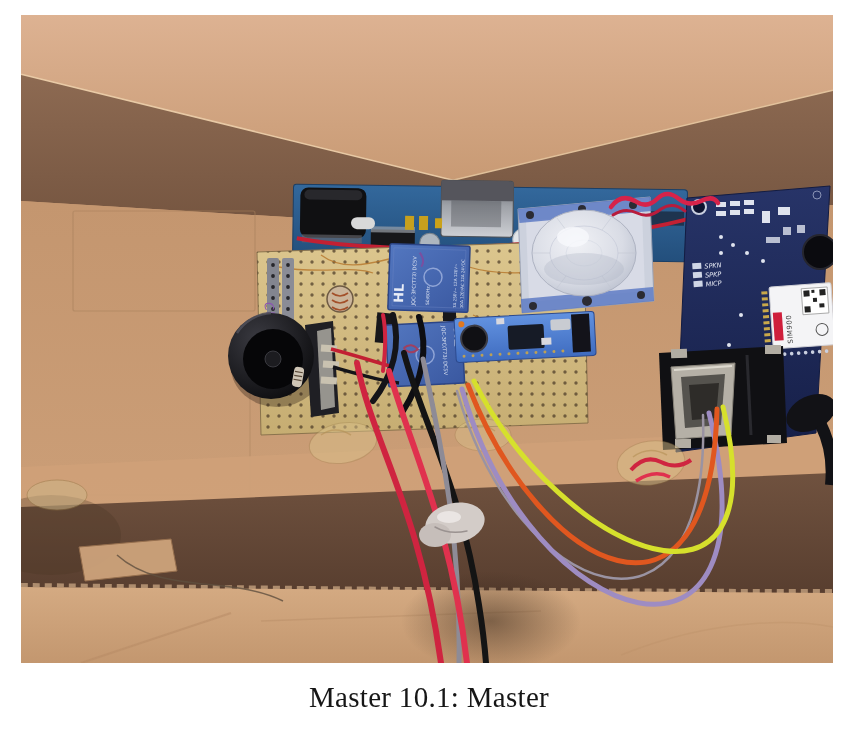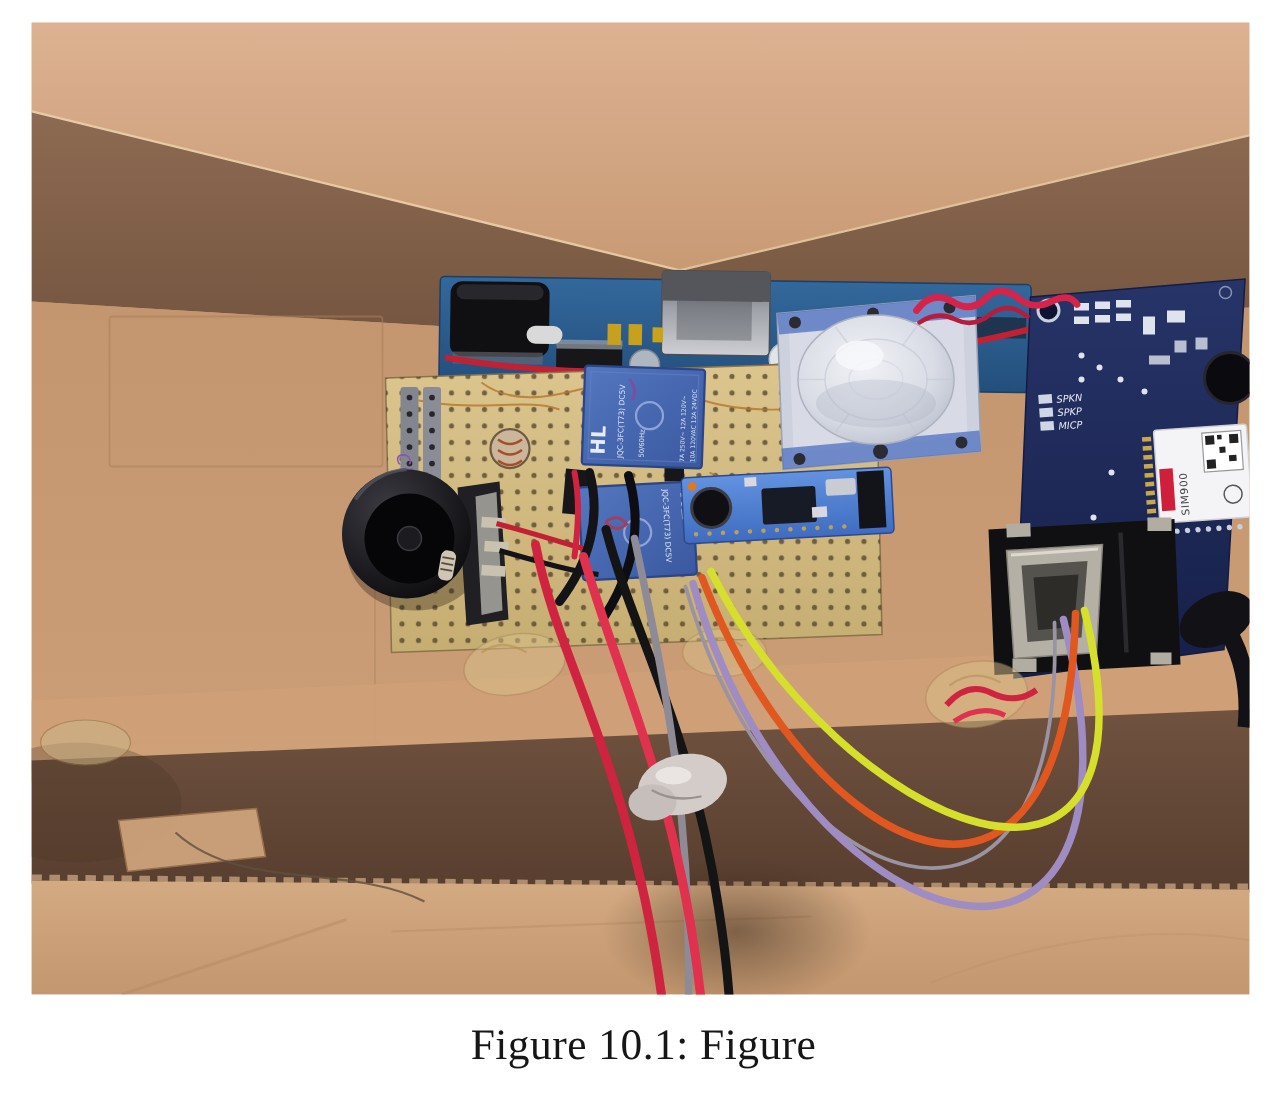--- a/index.html
+++ b/index.html
@@ -376,13 +376,13 @@
       <ellipse cx="414" cy="520" rx="16" ry="12" fill="#c6beba"></ellipse>
       <ellipse cx="428" cy="502" rx="12" ry="6" fill="#ece8e6" opacity="0.9"></ellipse>
       <path d="M414,512 q14,8 32,4" stroke="#9a9290" stroke-width="1.5" fill="none"></path>
     </g>
     <path d="M590,192 q10,-14 24,-6 q12,8 22,-2 q10,-10 22,0 q10,8 22,2 q12,-6 17,2" stroke="#d6234a" stroke-width="4.5"></path>
     <path d="M592,200 q12,-8 24,-2 q12,6 24,-4 q12,-8 24,2" stroke="#b81c3c" stroke-width="3"></path>
   </g>
 </svg>
 </div>
 
-<div class="caption">Figure 10.1: Figure</div>
+<div class="caption">Master 10.1: Master</div>
 
 </body></html>

